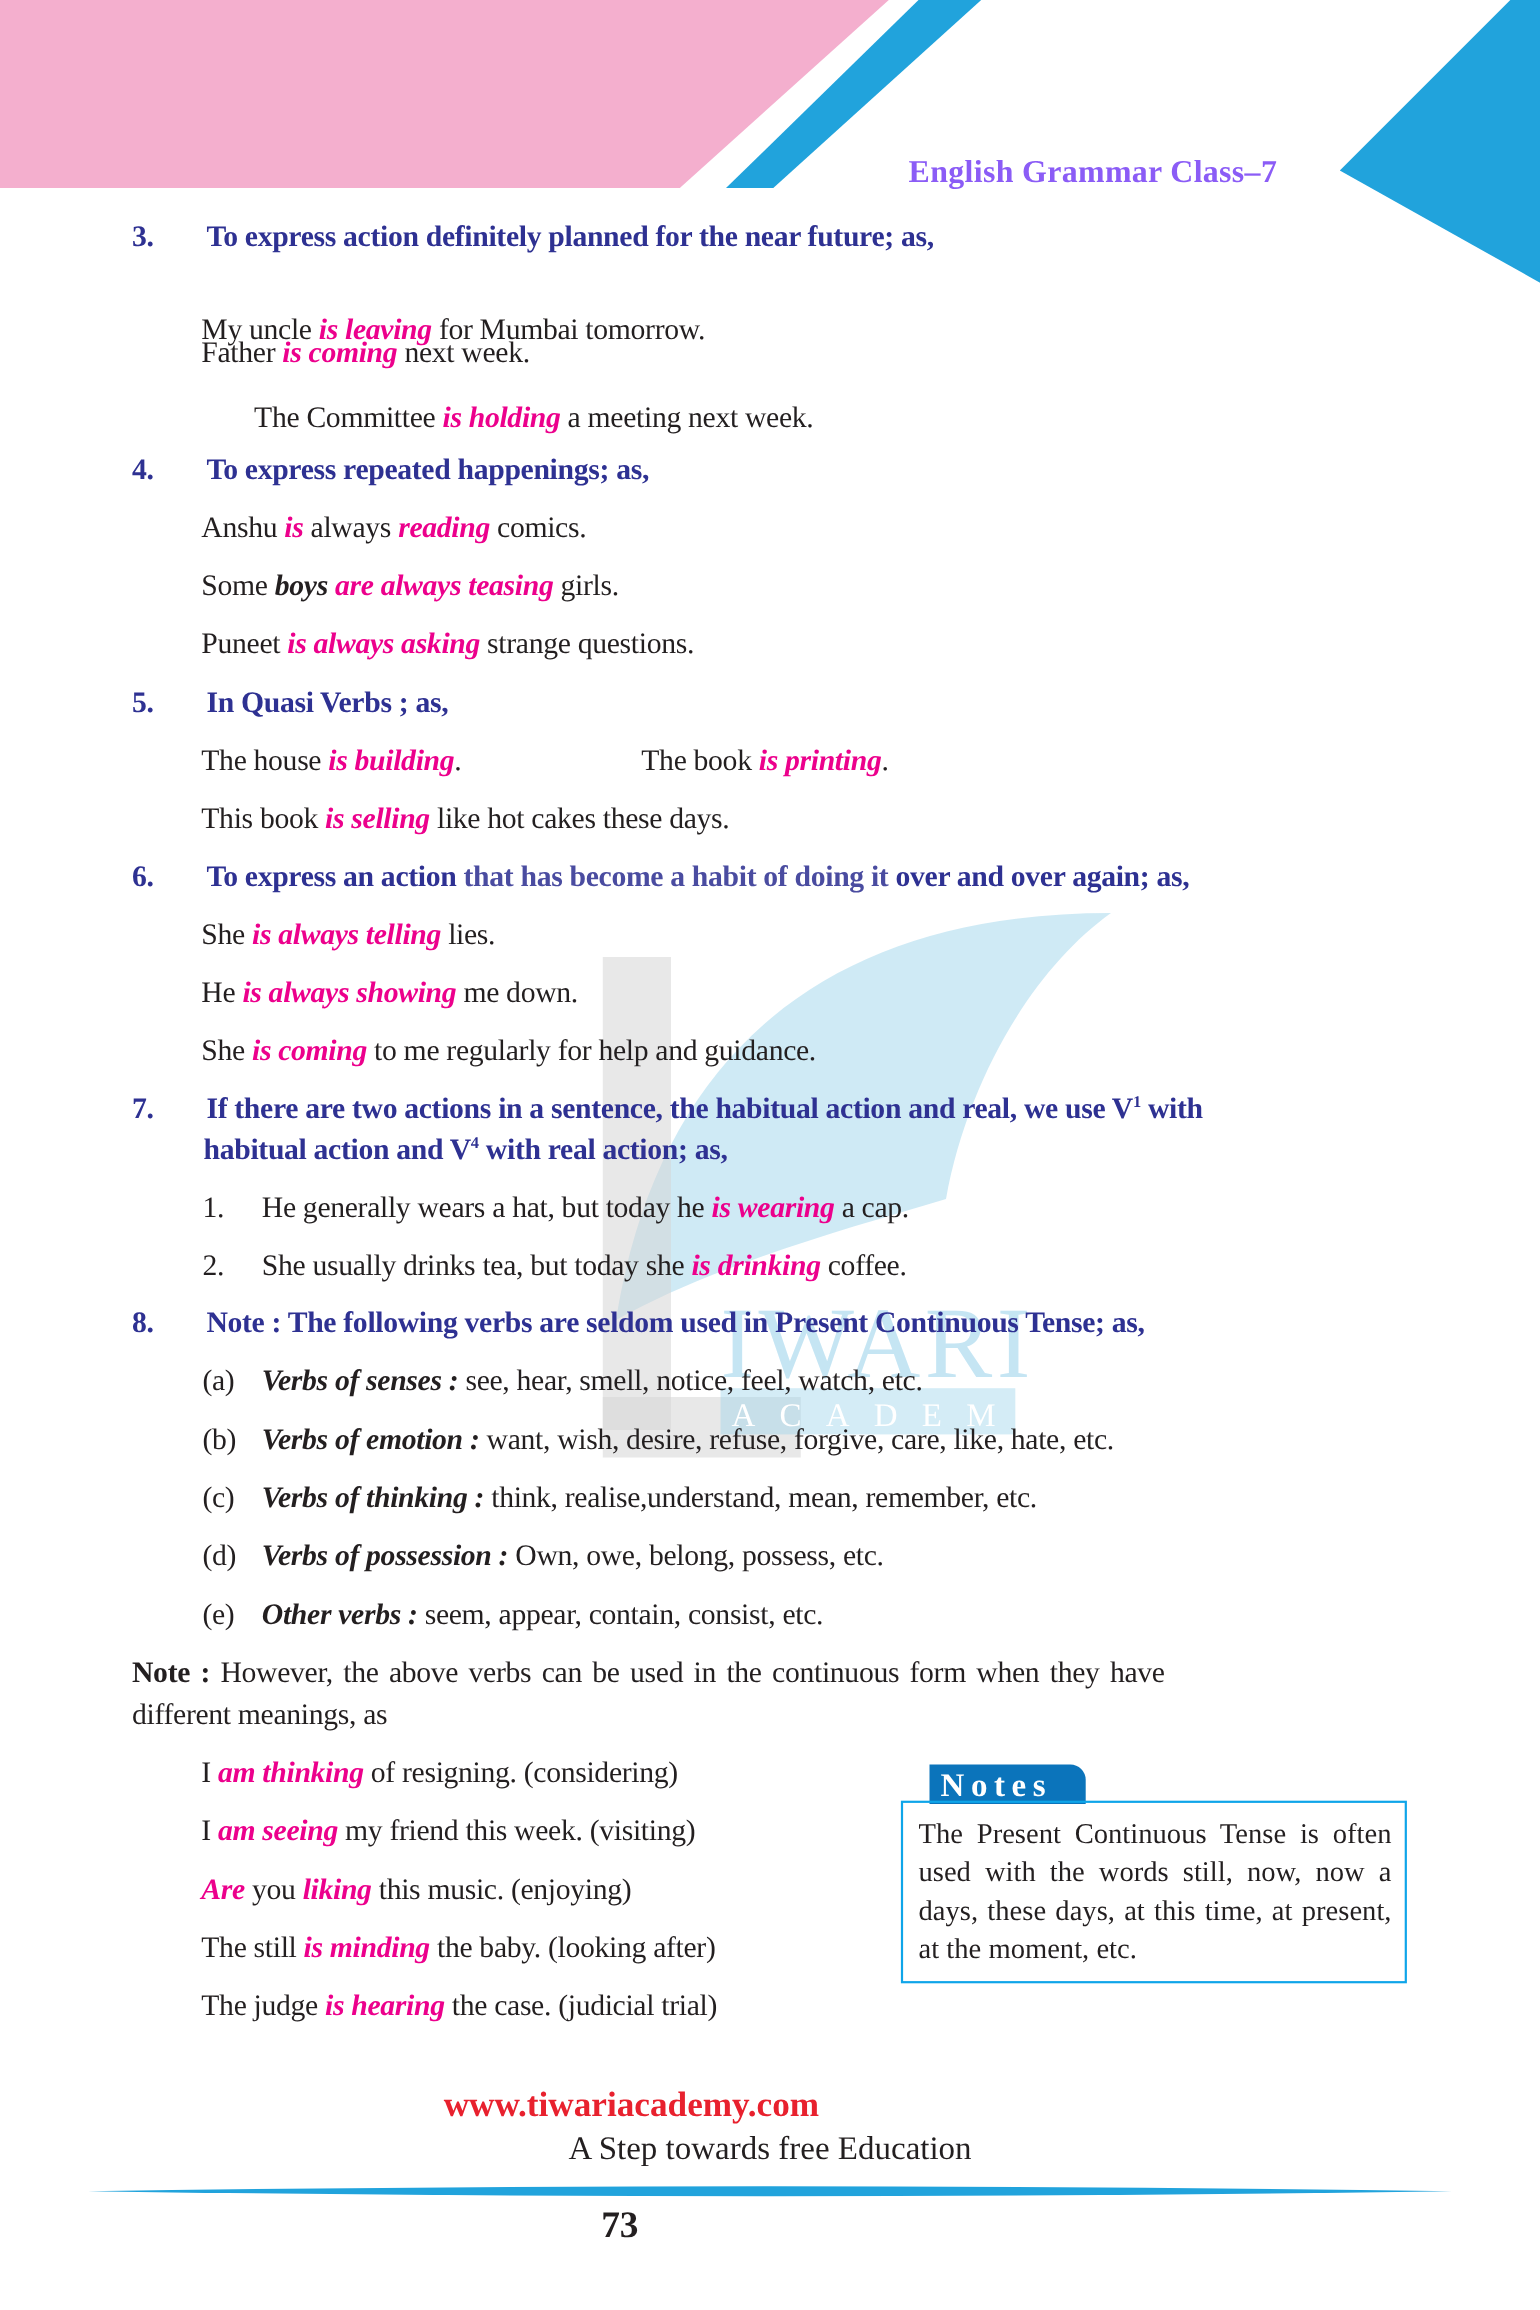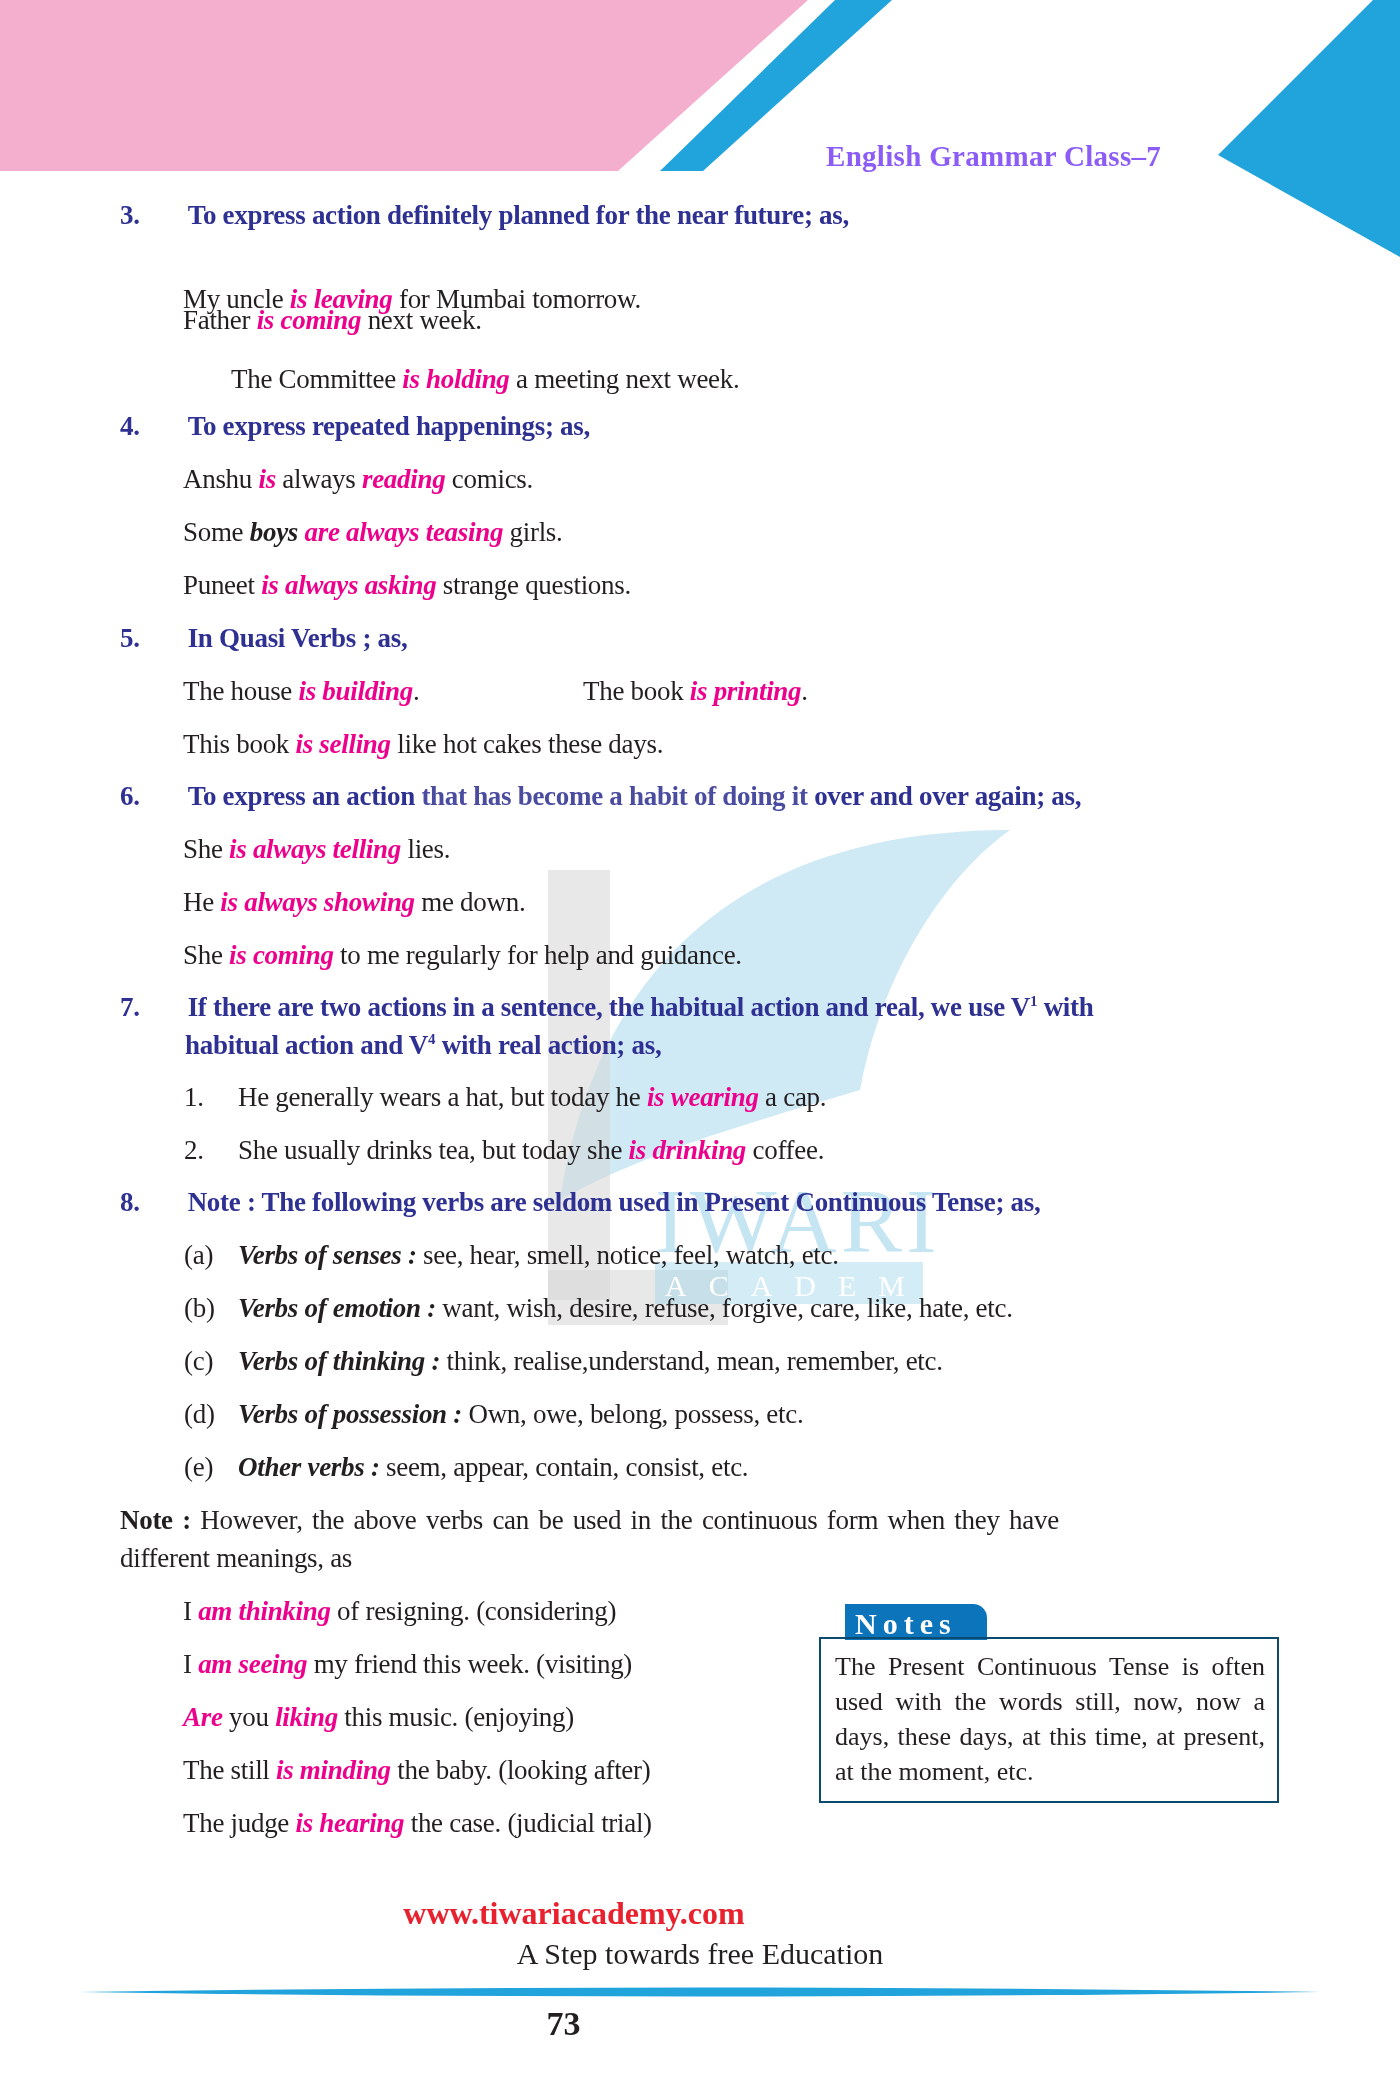--- a/index.html
+++ b/index.html
@@ -10,21 +10,21 @@
   .watermark{position:absolute;left:0;top:0;pointer-events:none;}
   .line{position:absolute;font-size:27px;white-space:nowrap;font-family:"Liberation Serif",serif;letter-spacing:-0.3px;}
   .head{color:#2e3192;font-weight:bold;}
   .num{position:absolute;left:120px;}
   .pk{color:#ec008c;font-style:italic;font-weight:bold;}
   .it{font-style:italic;font-weight:bold;}
   .sub{font-size:15px;vertical-align:super;line-height:0;}
   .light{color:#4a4ca0;}
   .notes-tab{position:absolute;left:845px;top:1604px;width:142px;height:36px;background:#0b74bb;border-radius:0 14px 0 0;}
   .notes-tab span{position:absolute;left:10px;top:3px;color:#fff;font-family:"Liberation Serif",serif;font-weight:bold;font-size:30px;letter-spacing:6px;}
-  .notes-box{position:absolute;left:819px;top:1637px;width:460px;height:166px;border:2px solid #0c4a6e;box-sizing:border-box;text-decoration:underline;}
+  .notes-box{position:absolute;left:819px;top:1637px;width:460px;height:166px;border:2px solid #0ea5e9;box-sizing:border-box;text-decoration:underline;}
   .notes-text{position:absolute;left:14px;top:10px;width:430px;font-family:"Liberation Serif",serif;font-size:26px;line-height:35px;text-align:justify;color:#231f20;}
   .footer-url{position:absolute;left:0;width:1148px;top:1895px;text-align:center;color:#e8212e;font-family:"Liberation Serif",serif;font-weight:bold;font-size:32px;}
   .footer-tag{position:absolute;left:0;width:1400px;top:1937px;text-align:center;color:#231f20;font-family:"Liberation Serif",serif;font-size:30px;}
   .page-num{position:absolute;left:0;width:1127px;top:2005px;text-align:center;color:#231f20;font-family:"Liberation Serif",serif;font-weight:bold;font-size:34px;}
 </style>
 </head>
 <body>
 
 <svg class="deco" width="1400" height="270">
   <polygon points="0,0 808,0 618,171 0,171" fill="#f4afce"></polygon>

